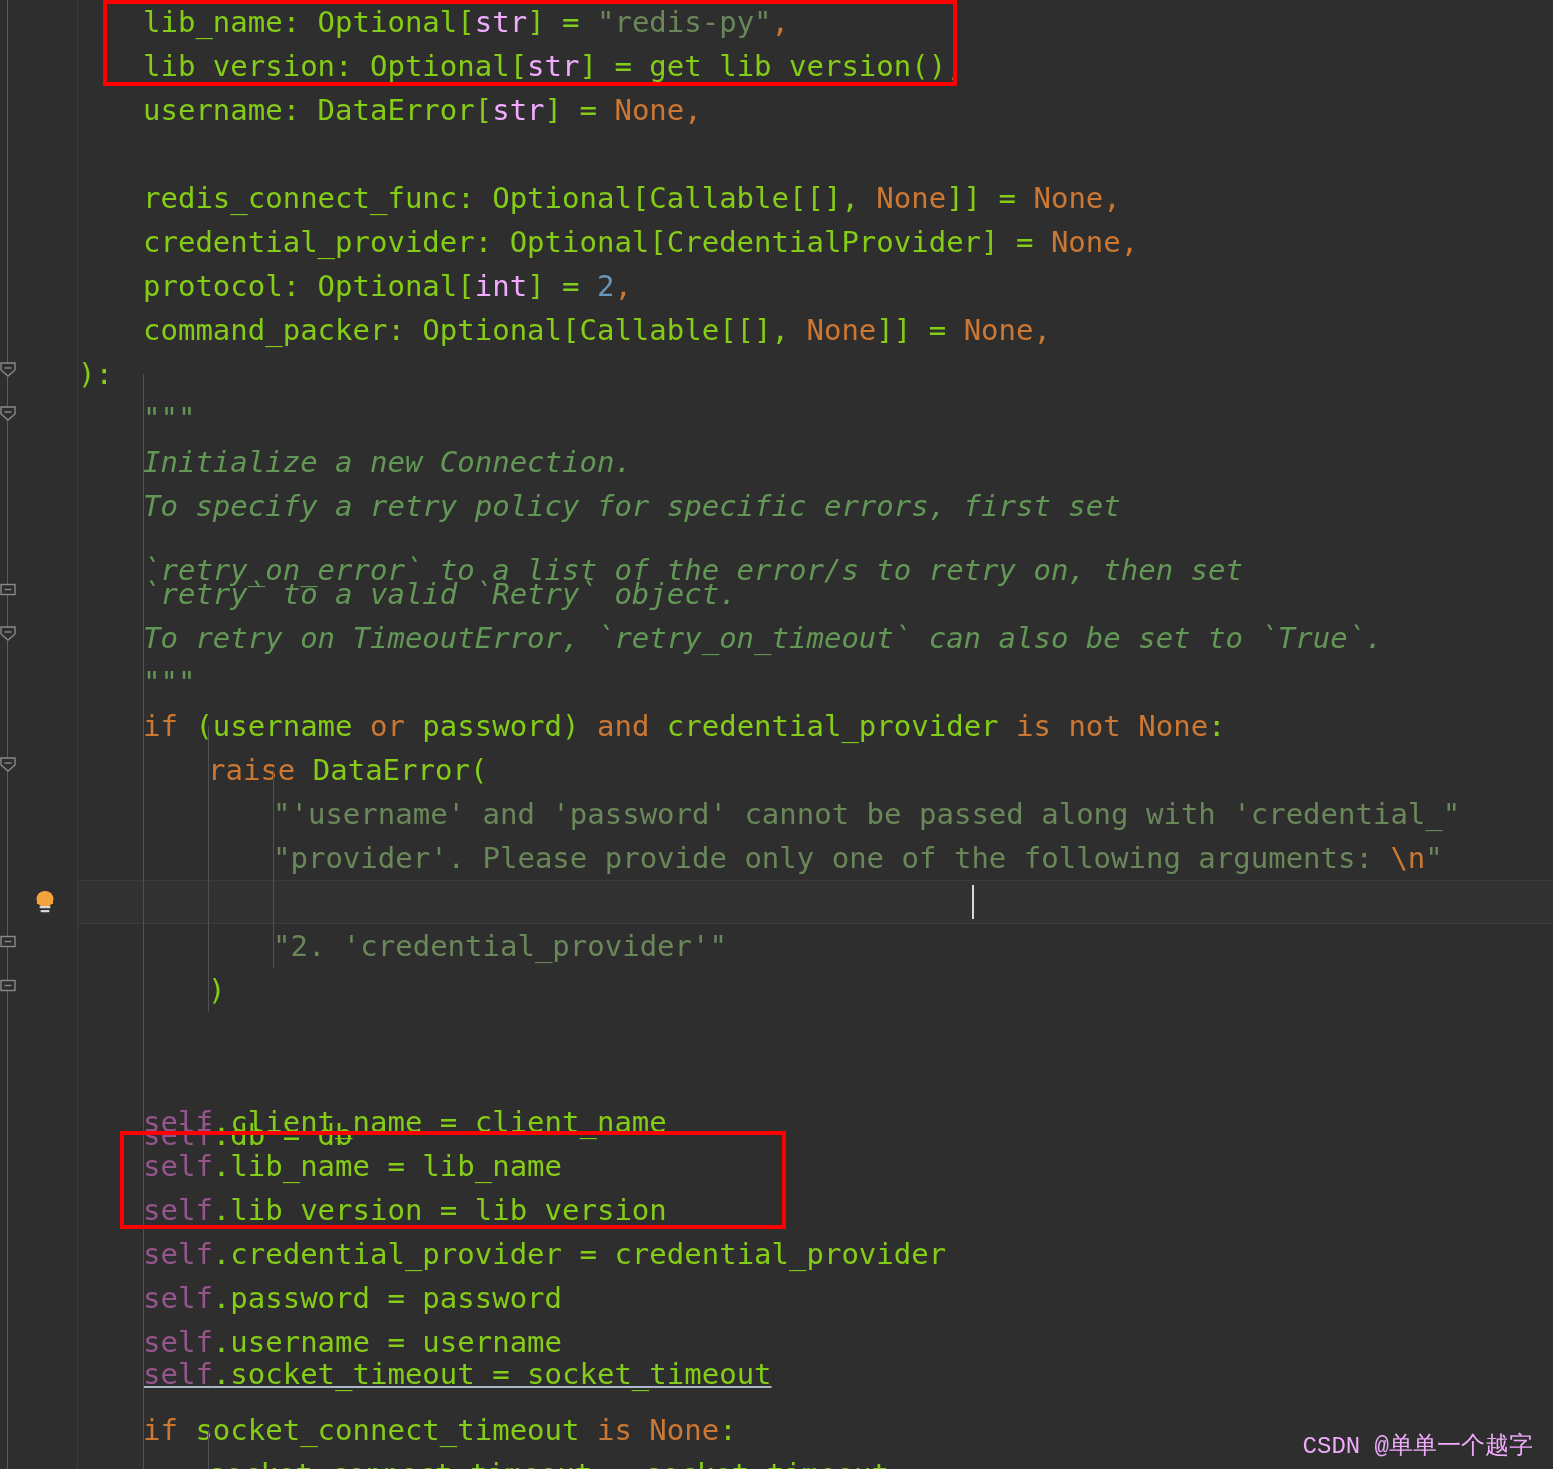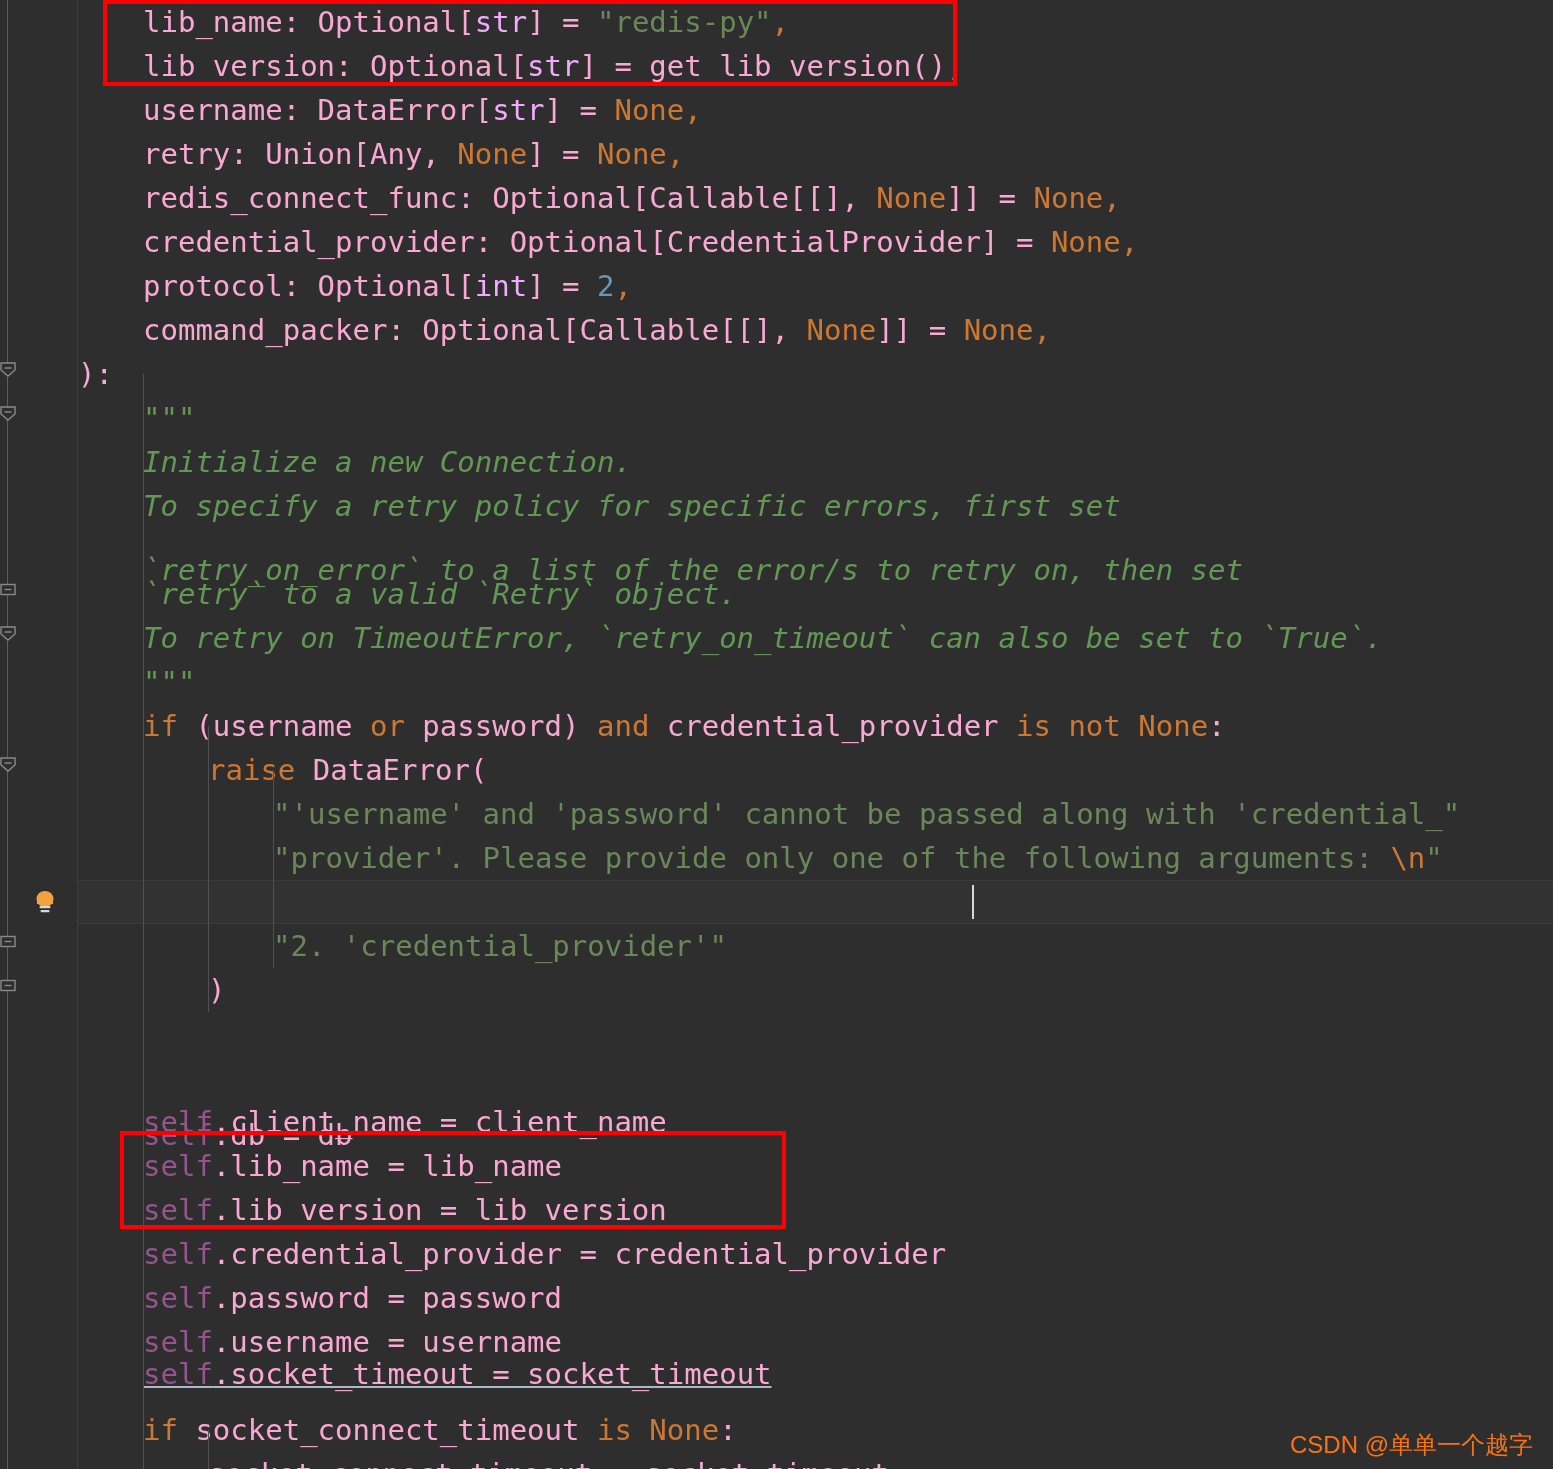--- a/index.html
+++ b/index.html
@@ -102,21 +102,21 @@
   
   .caret {
     position: absolute;
     width: 2px;
     height: 34px;
     background: #d8d8d8;
     z-index: 7;
   }
 
   
-  .t-def      { color: #f9a8d4; }
+  .t-def      { color: #84cc16; }
   .t-kw       { color: #cc7832; }
   .t-builtin  { color: #f0abfc; }
   .t-str      { color: #6a8759; }
   .t-num      { color: #6897bb; }
   .t-comma    { color: #cc7832; }
   .t-none     { color: #cc7832; }
   .t-self     { color: #94558d; }
   .t-doc      { color: #629755; font-style: italic; }
   .t-escape   { color: #cc7832; }
 
@@ -127,23 +127,23 @@
     box-sizing: border-box;
     z-index: 8;
     pointer-events: none;
   }
 
   
   .watermark {
     position: absolute;
     right: 20px;
     bottom: 8px;
-    color: #f97316;
+    color: #f0abfc;
     font-size: 24px;
-    font-family: Liberation Sans, sans-serif;
+    font-family: Liberation Mono, monospace;
     z-index: 9;
     white-space: nowrap;
   }
 </style>
 </head>
 <body>
 
 <div id="editor-root">
 
   <div id="line-highlights">
@@ -211,21 +211,20 @@
       <rect x="7" y="11" width="16" height="6" fill="#f2a33c"></rect>
       <rect x="9.5" y="19" width="11" height="2.3" rx="1" fill="#d8d8d8"></rect>
       <rect x="10.5" y="23" width="9" height="2.3" rx="1" fill="#d8d8d8"></rect>
     </svg>
   </div>
 
   <div class="code-area" id="code-area">
       <div class="line" style="top: 0px; left: 65px;"><span class="t-def">lib_name: Optional[</span><span class="t-builtin">str</span><span class="t-def">] = </span><span class="t-str">"redis-py"</span><span class="t-comma">,</span></div>
       <div class="line" style="top: 44px; left: 65px;"><span class="t-def">lib_version: Optional[</span><span class="t-builtin">str</span><span class="t-def">] = get_lib_version()</span><span class="t-comma">,</span></div>
       <div class="line" style="top: 88px; left: 65px;"><span class="t-def">username: DataError[</span><span class="t-builtin">str</span><span class="t-def">] = </span><span class="t-none">None</span><span class="t-comma">,</span></div>
-      <div class="line" style="top: 132px; left: 65px;"><span class="t-def">retry: Union[Any, </span><span class="t-none">None</span><span class="t-def">] = </span><span class="t-none">None</span><span class="t-comma">,</span></div>
       <div class="line" style="top: 176px; left: 65px;"><span class="t-def">redis_connect_func: Optional[Callable[[], </span><span class="t-none">None</span><span class="t-def">]] = </span><span class="t-none">None</span><span class="t-comma">,</span></div>
       <div class="line" style="top: 220px; left: 65px;"><span class="t-def">credential_provider: Optional[CredentialProvider] = </span><span class="t-none">None</span><span class="t-comma">,</span></div>
       <div class="line" style="top: 264px; left: 65px;"><span class="t-def">protocol: Optional[</span><span class="t-builtin">int</span><span class="t-def">] = </span><span class="t-num">2</span><span class="t-comma">,</span></div>
       <div class="line" style="top: 308px; left: 65px;"><span class="t-def">command_packer: Optional[Callable[[], </span><span class="t-none">None</span><span class="t-def">]] = </span><span class="t-none">None</span><span class="t-comma">,</span></div>
       <div class="line" style="top: 352px; left: 0px;"><span class="t-def">):</span></div>
       <div class="line" style="top: 396px; left: 65px;"><span class="t-doc">"""</span></div>
       <div class="line" style="top: 440px; left: 65px;"><span class="t-doc">Initialize a new Connection.</span></div>
       <div class="line" style="top: 484px; left: 65px;"><span class="t-doc">To specify a retry policy for specific errors, first set</span></div>
       <div class="line" style="top: 528px; left: 65px; margin-top: 20px;"><span class="t-doc">`retry_on_error` to a list of the error/s to retry on, then set</span></div>
       <div class="line" style="top: 572px; left: 65px;"><span class="t-doc">`retry` to a valid `Retry` object.</span></div>

